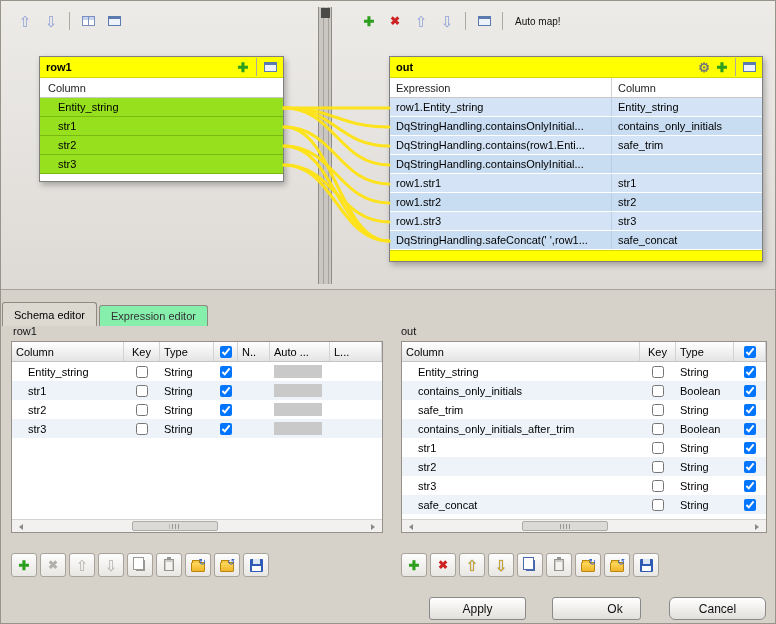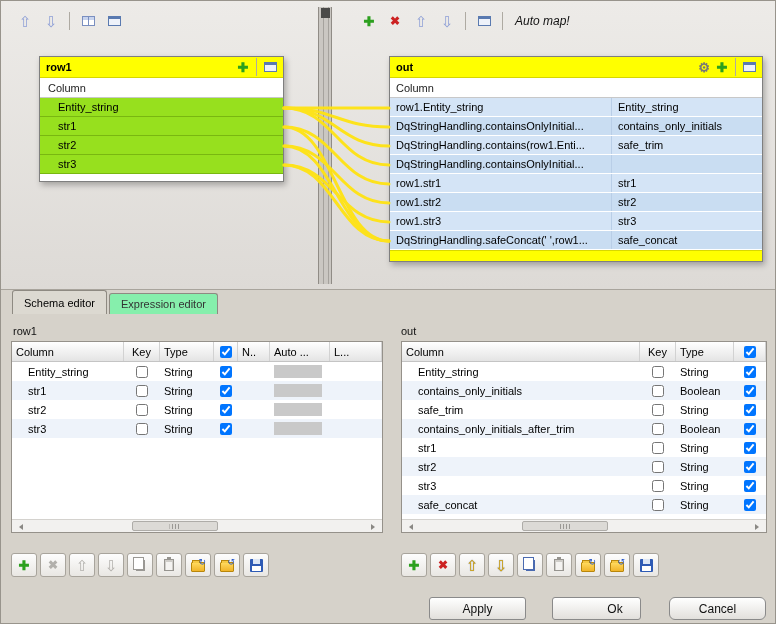--- a/index.html
+++ b/index.html
@@ -9,21 +9,21 @@
   
   .mapper { position: absolute; left: 0; top: 0; width: 776px; height: 289px;
             background: linear-gradient(#edebe8, #dddad6); border-bottom: 1px solid #a8a49c; }
 
   .tb { position: absolute; display: flex; align-items: center; gap: 2px; height: 24px; }
   .tb-left { left: 12px; top: 8px; }
   .tb-right { left: 356px; top: 8px; }
   .tb-btn { width: 24px; height: 22px; display: flex; align-items: center; justify-content: center;
             background: transparent; border: 1px solid transparent; border-radius: 2px; cursor: default; }
   .sep { width: 1px; height: 18px; background: #aeaaa2; margin: 0 4px; }
-  .automap { font-size: 12px; color: #111; padding: 0 6px; font-style: italic; }
+  .automap { font-size: 10px; color: #111; padding: 0 6px; }
 
   .g-up::before { content: "⇧"; } .g-down::before { content: "⇩"; }
   .g-plus::before { content: "✚"; } .g-x::before { content: "✖"; }
   .g-gear::before { content: "⚙"; }
   .arrow { font-size: 15px; color: #8e9fd6; line-height: 1; }
   .plus { font-size: 13px; color: #2ca01e; font-weight: bold; line-height: 1; }
   .cross { font-size: 12px; color: #cc2222; font-weight: bold; line-height: 1; }
   .gear { font-size: 13px; color: #777; line-height: 1; }
 
   .ic-grid { width: 13px; height: 10px; border: 1px solid #7a8fc0; background: #fff;
@@ -59,22 +59,22 @@
   .ystrip { height: 11px; background: #ffff00; border-top: 1px solid #d8d800; }
 
   .splitter { position: absolute; left: 317px; top: 6px; width: 14px; height: 277px;
               background: linear-gradient(90deg,#cac7c2 0 4px,#a5a29d 4px 5px,#cac7c2 5px 9px,#a5a29d 9px 10px,#cac7c2 10px 14px);
               border-left: 1px solid #908c86; border-right: 1px solid #908c86; }
   .splitter::before { content:""; display:block; margin: 1px auto 0; width: 9px; height: 10px; background: #4a4a48; }
 
   .links { position: absolute; left: 0; top: 0; pointer-events: none; }
 
   
-  .tabbar { position: absolute; left: 0; top: 289px; width: 776px; height: 24px;
-            display: flex; align-items: flex-end; padding-left: 11px; }
+  .tabbar { position: absolute; left: 0; top: 301px; width: 776px; height: 24px;
+            display: flex; align-items: flex-end; padding-left: 1px; }
   .tab { height: 21px; padding: 0 11px; font-size: 11px; display: flex; align-items: center;
          border: 1px solid #8e8a82; border-bottom: none; border-radius: 3px 3px 0 0; white-space: nowrap; }
   .tab.active { background: #dcd9d1; height: 24px; position: relative; z-index: 2; }
   .tab.inactive { background: #86efac; margin-left: 2px; color: #333; }
 
   
   .sec-label { position: absolute; font-size: 11px; color: #111; }
   .lbl-left { left: 12px; top: 324px; }
   .lbl-right { left: 400px; top: 324px; }
 
@@ -221,20 +221,21 @@
           </span>
         <span class="t-ic">
             <span class="plus g-plus"></span>
           </span>
         <div class="sep"></div>
         <span class="t-ic">
             <span class="ic-win"></span>
           </span>
       </div>
       <div class="p-head">
+        <span class="ph-expr">Expression</span>
         <span class="ph-col">Column</span>
       </div>
       <div class="out-row">
         <span class="expr">row1.Entity_string</span>
         <span class="ocol">Entity_string</span>
       </div>
       <div class="out-row alt">
         <span class="expr">DqStringHandling.containsOnlyInitial...</span>
         <span class="ocol">contains_only_initials</span>
       </div>

